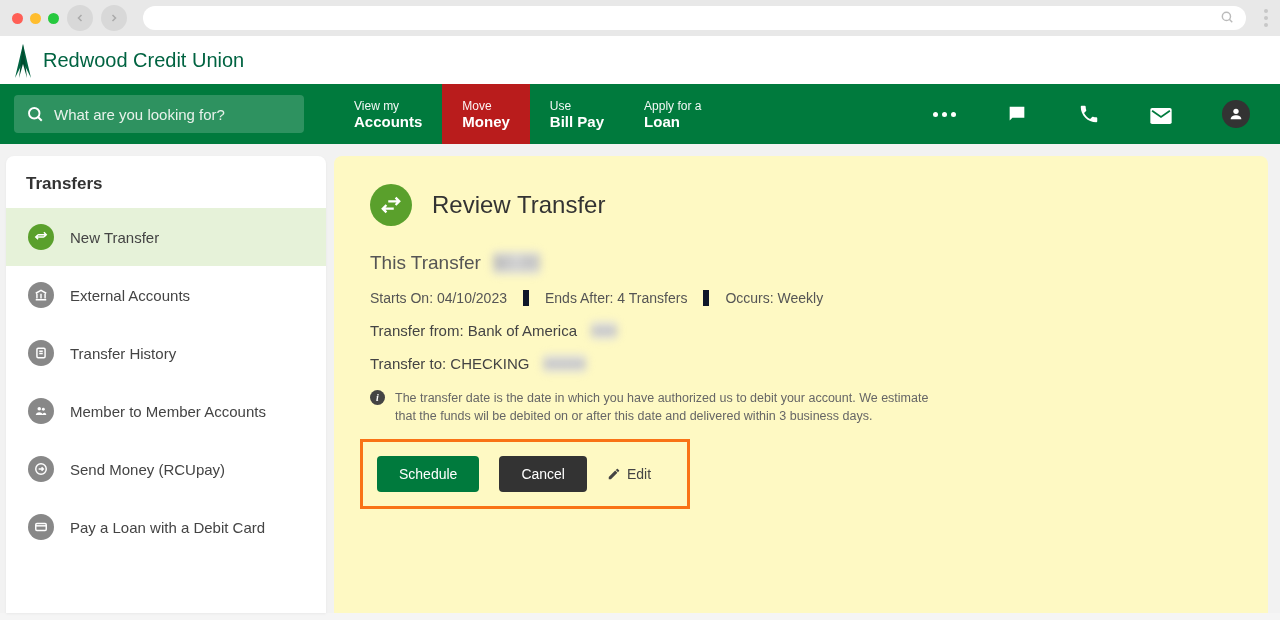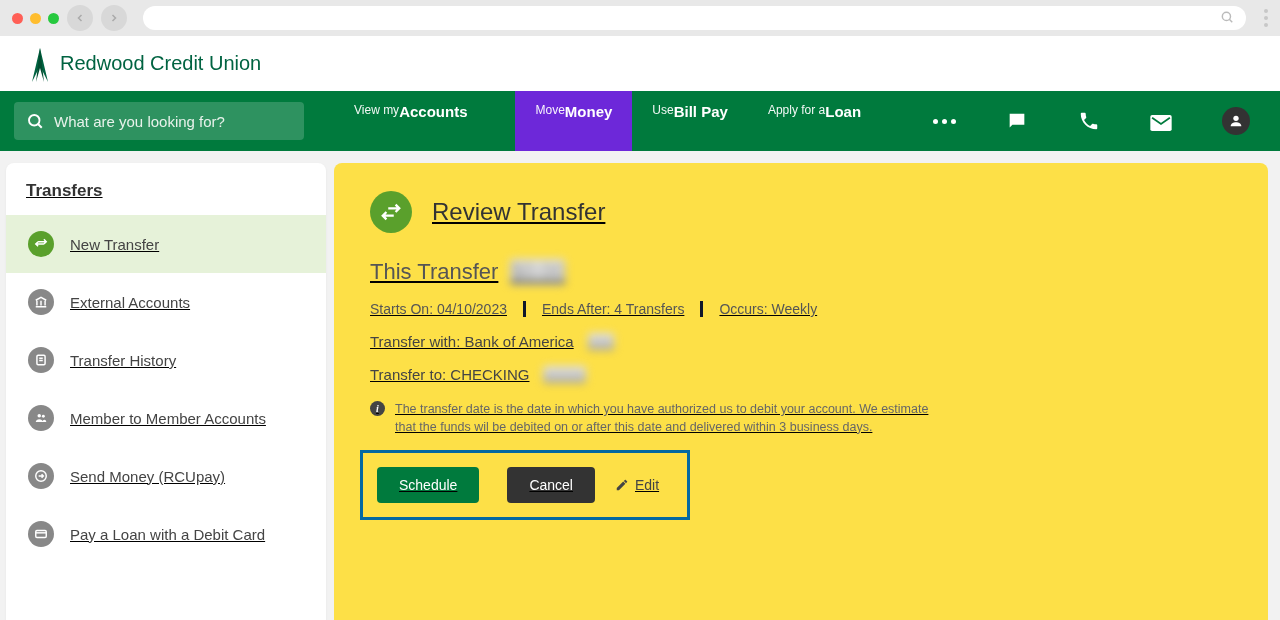--- a/index.html
+++ b/index.html
@@ -12,68 +12,68 @@
 .dot.red { background: #ff5f56; }
 .dot.yellow { background: #ffbd2e; }
 .dot.green { background: #27c93f; }
 .nav-btn { width: 26px; height: 26px; border-radius: 50%; background: #d8d8d8; display:flex; align-items:center; justify-content:center; color:#999; }
 .url-bar { flex: 1; height: 24px; background: #fff; border-radius: 12px; margin-left: 8px; position: relative; }
 .url-bar .search-glyph { position:absolute; right:12px; top:4px; color:#bbb; font-size:14px; }
 .chrome-menu { display:flex; flex-direction:column; gap:3px; padding-left:10px; }
 .chrome-menu span { width:4px; height:4px; border-radius:50%; background:#c7c7c7; }
 
 
-.brand-bar { background:#fff; height:55px; display:flex; align-items:center; padding-left:28px; }
+.brand-bar { background:#fff; height:48px; display:flex; align-items:center; padding-left:11px; }
 .logo-mark { width:22px; height:36px; position:relative; margin-right:10px; }
 .logo-mark svg { display:block; }
 .brand-text { color:#006341; font-size:20px; font-weight:500; }
 
 
 .main-nav { background:#007a3d; height:60px; display:flex; align-items:center; }
 .search-box { width:290px; height:38px; background:rgba(255,255,255,0.18); margin-left:14px; border-radius:4px; display:flex; align-items:center; padding:0 12px; }
 .search-box .icon { color:#fff; margin-right:10px; }
 .search-box input { background:transparent; border:none; outline:none; color:#fff; font-size:15px; flex:1; }
 .search-box input::placeholder { color:#e8f2eb; }
 .nav-items { display:flex; align-self:stretch; margin-left:30px; }
-.nav-item { padding:12px 20px; color:#fff; cursor:pointer; display:flex; flex-direction:row; justify-content:center; }
-.nav-item.active { background:#6d28d9;margin-left:28px; }
+.nav-item { padding:12px 20px; color:#fff; cursor:pointer; display:flex; flex-direction:column; justify-content:center; }
+.nav-item.active { background:#b91c1c; }
 .nav-item .small { font-size:12px; opacity:0.95; }
 .nav-item .big { font-size:15px; font-weight:600; }
 .nav-icons { margin-left:auto; display:flex; gap:50px; padding-right:30px; align-items:center; }
 .nav-icons .ico { color:#fff; cursor:pointer; }
 .more-dots { display:flex; gap:4px; }
 .more-dots span { width:5px; height:5px; border-radius:50%; background:#fff; }
 .avatar { width:28px; height:28px; border-radius:50%; background:#333; display:flex; align-items:center; justify-content:center; color:#fff; }
 
 
 .content { display:flex; background:#f2f2f2; height:calc(620px - 36px - 55px - 60px); }
-.sidebar { width:320px; background:#fff; margin:12px 0 0 6px; border-radius:8px 8px 0 0; overflow:hidden; box-shadow:0 1px 3px rgba(0,0,0,0.05);text-decoration:underline; }
+.sidebar { width:320px; background:#fff; margin:12px 0 0 6px; border-radius:8px 8px 0 0; overflow:hidden; box-shadow:0 1px 3px rgba(0,0,0,0.05); }
 .sidebar-title { font-size:17px; font-weight:600; color:#333; padding:18px 20px 14px; }
 .side-item { display:flex; align-items:center; gap:16px; padding:16px 22px; color:#444; cursor:pointer; font-size:15px; }
 .side-item.active { background:#e6f2d9; }
 .side-icon { width:26px; height:26px; border-radius:50%; background:#888; display:flex; align-items:center; justify-content:center; color:#fff; flex-shrink:0; }
 .side-item.active .side-icon { background:#5aa02c; }
 
 
-.main { flex:1; padding:28px 36px; background:#fde047; margin:12px 12px 0 8px; border-radius:8px 8px 0 0;text-decoration:underline; }
+.main { flex:1; padding:28px 36px; background:#fef9c3; margin:12px 12px 0 8px; border-radius:8px 8px 0 0; }
 .page-head { display:flex; align-items:center; gap:20px; margin-bottom:26px; }
 .page-head-icon { width:42px; height:42px; border-radius:50%; background:#5aa02c; display:flex; align-items:center; justify-content:center; color:#fff; }
 .page-title { font-size:24px; font-weight:500; color:#333; }
-.transfer-label { font-size:22px; color:#555; margin-bottom:16px; display:flex; gap:12px; }
+.transfer-label { font-size:19px; color:#555; margin-bottom:16px; display:flex; gap:12px; }
 .blur { filter: blur(4px); color:#999; background:#ddd; border-radius:3px; }
 .meta-row { display:flex; gap:16px; color:#555; font-size:14px; margin-bottom:16px; }
-.meta-row span { padding-right:16px; border-right:3px solid #0f172a; }
+.meta-row span { padding-right:16px; border-right:6px solid #0f172a; }
 .meta-row span:last-child { border:none; }
 .field-row { font-size:15px; color:#444; margin-bottom:16px; display:flex; align-items:center; gap:14px; }
 .info-box { display:flex; gap:10px; font-size:12.5px; color:#666; margin:18px 0 14px; max-width:560px; line-height:1.4; }
 .info-icon { width:15px; height:15px; border-radius:50%; background:#444; color:#fff; display:flex; align-items:center; justify-content:center; font-size:10px; font-weight:bold; flex-shrink:0; font-style:italic; font-family:serif; }
-.action-row { display:flex; align-items:center; gap:20px; border:3px solid #0369a1; padding:14px 14px; margin-left:-10px; width:330px; }
+.action-row { display:flex; align-items:center; gap:20px; border:3px solid #f97316; padding:14px 14px; margin-left:-10px; width:330px; }
 .btn { padding:10px 22px; border-radius:4px; font-size:14px; cursor:pointer; border:none; }
 .btn-primary { background:#007a3d; color:#fff; }
-.btn-dark { background:#333; color:#fff;margin-left:8px; }
+.btn-dark { background:#333; color:#fff; }
 .edit-link { display:flex; align-items:center; gap:6px; color:#444; font-size:14px; cursor:pointer; }
 svg { display:block; }
 </style>
 </head>
 <body>
 
 <div class="browser-chrome">
   <div class="dots">
     <div class="dot red"></div>
     <div class="dot yellow"></div>
@@ -253,21 +253,21 @@
       <span class="blur">$0.00</span>
     </div>
 
     <div class="meta-row">
       <span>Starts On: 04/10/2023</span>
       <span>Ends After: 4 Transfers</span>
       <span>Occurs: Weekly</span>
     </div>
 
     <div class="field-row">
-      <span>Transfer with: Bank of America</span>
+      <span>Transfer from: Bank of America</span>
       <span class="blur">•••••</span>
     </div>
 
     <div class="field-row">
       <span>Transfer to: CHECKING</span>
       <span class="blur">••••••••</span>
     </div>
 
     <div class="info-box">
       <div class="info-icon">i</div>

